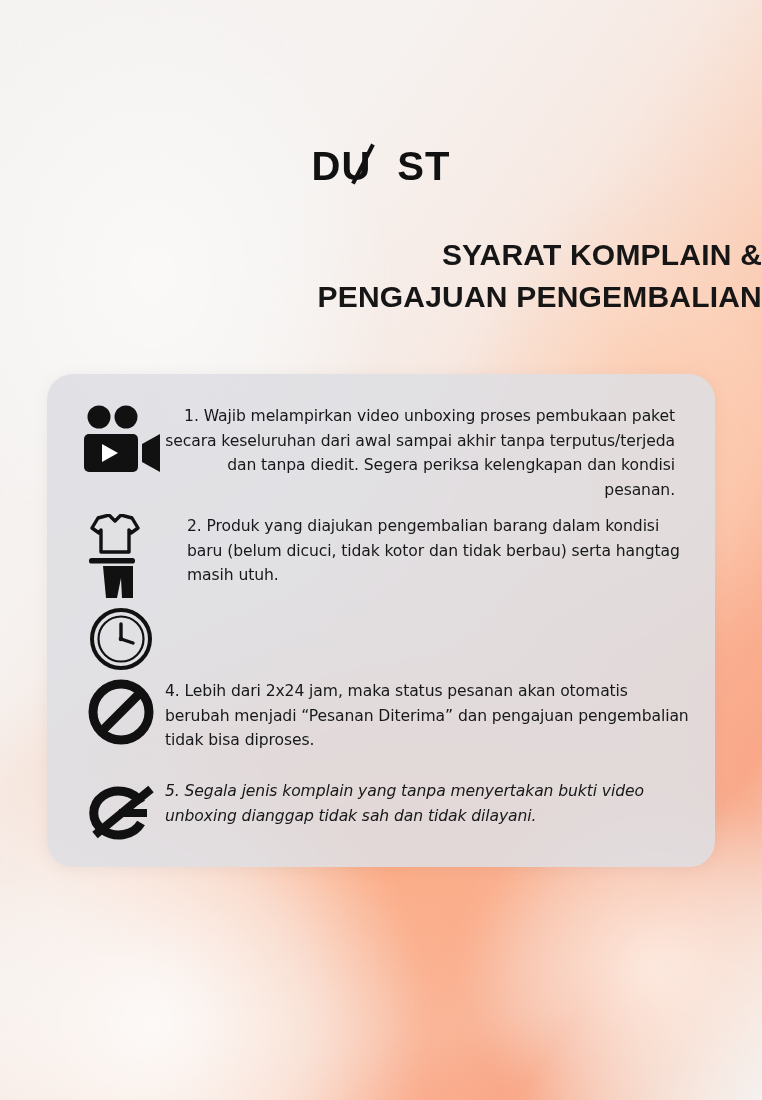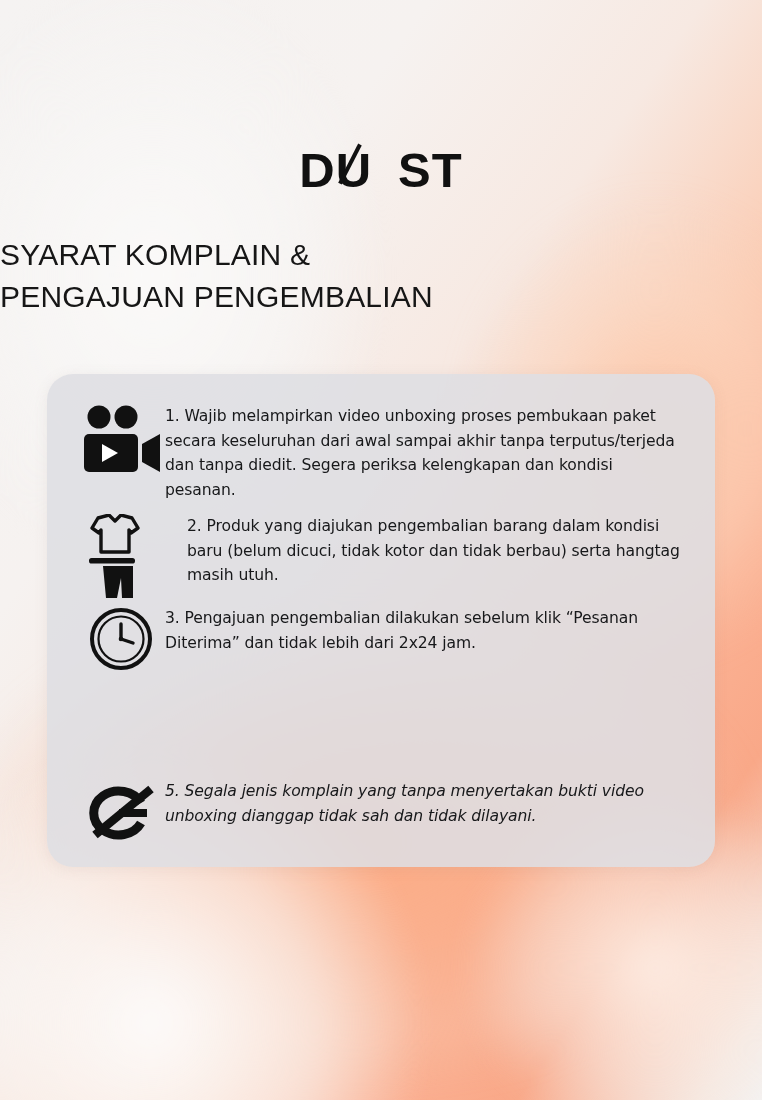--- a/index.html
+++ b/index.html
@@ -76,21 +76,21 @@
   }
 
   #brand-logo {
     position: absolute;
     top: 146px;
     left: 0;
     width: 100%;
     text-align: center;
     font-family: "Liberation Sans", sans-serif;
     font-weight: 700;
-    font-size: 49px;
+    font-size: 40px;
     letter-spacing: 1px;
     color: #111111;
     line-height: 1;
   }
   #brand-logo .logo-text { position: relative; display: inline-block; }
   #brand-logo .slash {
     position: absolute;
     left: 49px;
     top: -4px;
     width: 3.5px;
@@ -98,23 +98,23 @@
     background: #111111;
     transform: rotate(27deg);
     transform-origin: center;
   }
 
   #doc-title {
     position: absolute;
     top: 234px;
     left: 0;
     width: 100%;
-    text-align: left;
+    text-align: right;
     font-family: "Liberation Sans", sans-serif;
-    font-weight: 400;
+    font-weight: 700;
     font-size: 30px;
     line-height: 42px;
     letter-spacing: 0.2px;
     color: #161616;
   }
   #doc-title .l2 { display: block; }
 
   #terms-card {
     position: absolute;
     left: 47px;
@@ -145,21 +145,21 @@
     color: #17181a;
     letter-spacing: -0.1px;
   }
 
   #row-1 { left: 30px; top: 30px;  width: 640px; }
   #row-2 { left: 30px; top: 140px; width: 640px; }
   #row-3 { left: 30px; top: 232px; width: 640px; }
   #row-4 { left: 30px; top: 305px; width: 640px; }
   #row-5 { left: 30px; top: 405px; width: 640px; font-style: italic; }
 
-  #row-1 .term-text { width: 510px; }
+  #row-1 .term-text { width: 510px; text-align: right; }
   #row-2 .term-text { width: 510px; margin-left: 22px; }
   #row-3 .term-text { width: 540px; }
   #row-4 .term-text { width: 530px; }
   #row-5 .term-text { width: 510px; }
 
   .icon-svg { display: block; }
 </style>
 </head>
 <body>
 
@@ -213,23 +213,31 @@
     <div class="term-row" id="row-3">
       <div class="term-icon">
         <svg class="icon-svg" width="66" height="66" viewBox="0 0 66 66" xmlns="http://www.w3.org/2000/svg">
           <circle cx="33" cy="33" r="29" fill="none" stroke="#111" stroke-width="4"></circle>
           <circle cx="33" cy="33" r="22.5" fill="none" stroke="#111" stroke-width="2.2"></circle>
           <line x1="33" y1="33" x2="33" y2="18" stroke="#111" stroke-width="3.4" stroke-linecap="round"></line>
           <line x1="33" y1="33" x2="45" y2="37" stroke="#111" stroke-width="3.4" stroke-linecap="round"></line>
           <circle cx="33" cy="33" r="2.3" fill="#111"></circle>
         </svg>
       </div>
-      <div class="term-text">3. Pengajuan pengembalian dilakukan sebelum klik “Pesanan Diterima” dan tidak lebih dari 2x24 jam.</div>
-    </div>
-
+    </div>
+
+    <div class="term-row" id="row-4">
+      <div class="term-icon">
+        <svg class="icon-svg" width="66" height="66" viewBox="0 0 66 66" xmlns="http://www.w3.org/2000/svg">
+          <circle cx="33" cy="33" r="28" fill="none" stroke="#111" stroke-width="9"></circle>
+          <line x1="14" y1="52" x2="52" y2="14" stroke="#111" stroke-width="9" stroke-linecap="butt"></line>
+        </svg>
+      </div>
+      <div class="term-text">4. Lebih dari 2x24 jam, maka status pesanan akan otomatis berubah menjadi “Pesanan Diterima” dan pengajuan pengembalian tidak bisa diproses.</div>
+    </div>
 
     <div class="term-row" id="row-5">
       <div class="term-icon">
         <svg class="icon-svg" width="80" height="66" viewBox="0 0 80 66" xmlns="http://www.w3.org/2000/svg">
           <path d="M60 24 A25 22 0 1 0 60 44" fill="none" stroke="#111" stroke-width="9" stroke-linecap="butt"></path>
           <line x1="38" y1="34" x2="66" y2="34" stroke="#111" stroke-width="8"></line>
           <line x1="14" y1="56" x2="70" y2="10" stroke="#111" stroke-width="8.5" stroke-linecap="butt"></line>
         </svg>
       </div>
       <div class="term-text">5. Segala jenis komplain yang tanpa menyertakan bukti video unboxing dianggap tidak sah dan tidak dilayani.</div>

